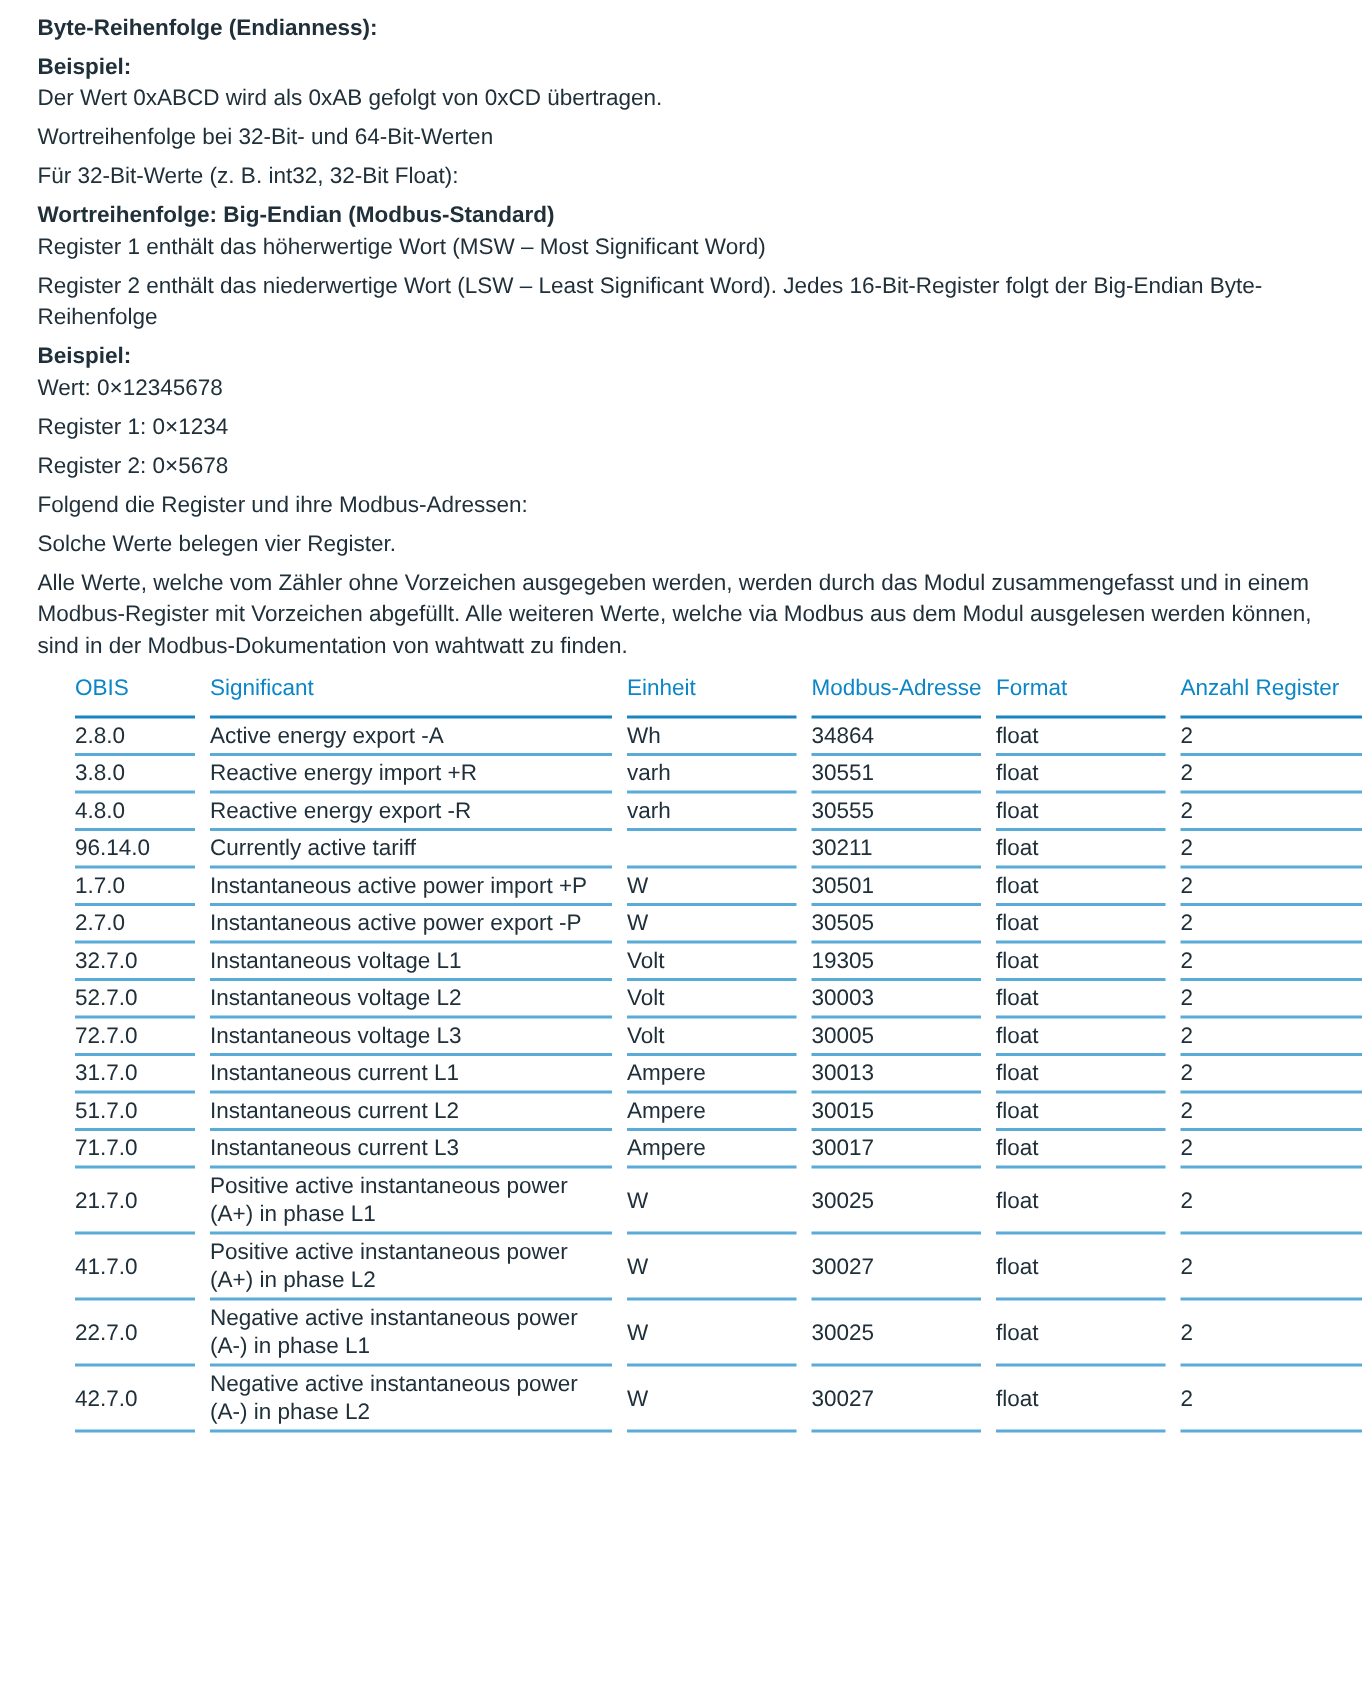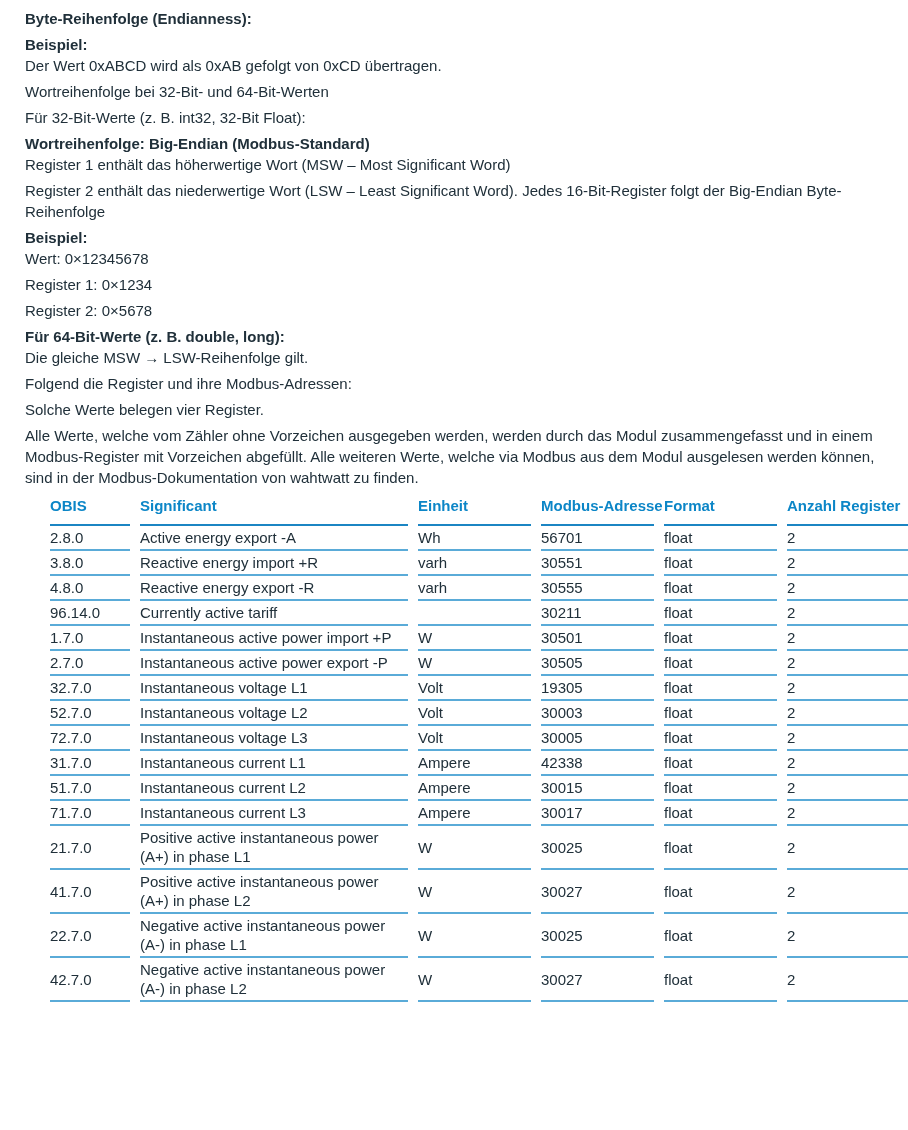--- a/index.html
+++ b/index.html
@@ -30,21 +30,21 @@
   table.registers {
     margin: 4px 0 0 15px;
     border-collapse: separate;
     border-spacing: 10px 0;
     table-layout: fixed;
     width: 879px;
     font-size: 15px;
   }
   table.registers th {
     text-align: left;
-    font-weight: 700;
+    font-weight: 400;
     color: var(--accent, #0c86c7);
     padding: 2px 0 8px 0;
     line-height: 21px;
     border-bottom: 2px solid var(--header-rule, #1b85c3);
     white-space: nowrap;
   }
   table.registers td {
     padding: 2px 0;
     line-height: 19px;
     vertical-align: middle;
@@ -59,21 +59,20 @@
   <div class="textblocks">
       <p><strong>Byte-Reihenfolge (Endianness):</strong><br></p>
       <p><strong>Beispiel:</strong><br><span>Der Wert 0xABCD wird als 0xAB gefolgt von 0xCD übertragen.</span></p>
       <p><span>Wortreihenfolge bei 32-Bit- und 64-Bit-Werten</span></p>
       <p><span>Für 32-Bit-Werte (z. B. int32, 32-Bit Float):</span></p>
       <p><strong>Wortreihenfolge: Big-Endian (Modbus-Standard)</strong><br><span>Register 1 enthält das höherwertige Wort (MSW – Most Significant Word)</span></p>
       <p><span>Register 2 enthält das niederwertige Wort (LSW – Least Significant Word). Jedes 16-Bit-Register folgt der Big-Endian Byte-Reihenfolge</span></p>
       <p><strong>Beispiel:</strong><br><span>Wert: 0×12345678</span></p>
       <p><span>Register 1: 0×1234</span></p>
       <p><span>Register 2: 0×5678</span></p>
-      <p><strong>Für 64-Bit-Werte (z. B. double, long):</strong><br><span>Die gleiche MSW → LSW-Reihenfolge gilt.</span></p>
       <p><span>Folgend die Register und ihre Modbus-Adressen:</span></p>
       <p><span>Solche Werte belegen vier Register.</span></p>
       <p><span>Alle Werte, welche vom Zähler ohne Vorzeichen ausgegeben werden, werden durch das Modul zusammengefasst und in einem Modbus-Register mit Vorzeichen abgefüllt. Alle weiteren Werte, welche via Modbus aus dem Modul ausgelesen werden können, sind in der Modbus-Dokumentation von wahtwatt zu finden.</span></p>
     </div>
 
   <table class="registers">
     <colgroup>
       <col style="width:80px">
       <col style="width:268px">
       <col style="width:113px">
@@ -89,21 +88,21 @@
         <th>Modbus-Adresse</th>
         <th>Format</th>
         <th>Anzahl Register</th>
       </tr>
     </thead>
     <tbody id="table-rows">
         <tr>
           <td>2.8.0</td>
           <td>Active energy export -A</td>
           <td>Wh</td>
-          <td>56701</td>
+          <td>34864</td>
           <td>float</td>
           <td>2</td>
         </tr>
         <tr>
           <td>3.8.0</td>
           <td>Reactive energy import +R</td>
           <td>varh</td>
           <td>30551</td>
           <td>float</td>
           <td>2</td>
@@ -161,21 +160,21 @@
           <td>Instantaneous voltage L3</td>
           <td>Volt</td>
           <td>30005</td>
           <td>float</td>
           <td>2</td>
         </tr>
         <tr>
           <td>31.7.0</td>
           <td>Instantaneous current L1</td>
           <td>Ampere</td>
-          <td>42338</td>
+          <td>30013</td>
           <td>float</td>
           <td>2</td>
         </tr>
         <tr>
           <td>51.7.0</td>
           <td>Instantaneous current L2</td>
           <td>Ampere</td>
           <td>30015</td>
           <td>float</td>
           <td>2</td>

